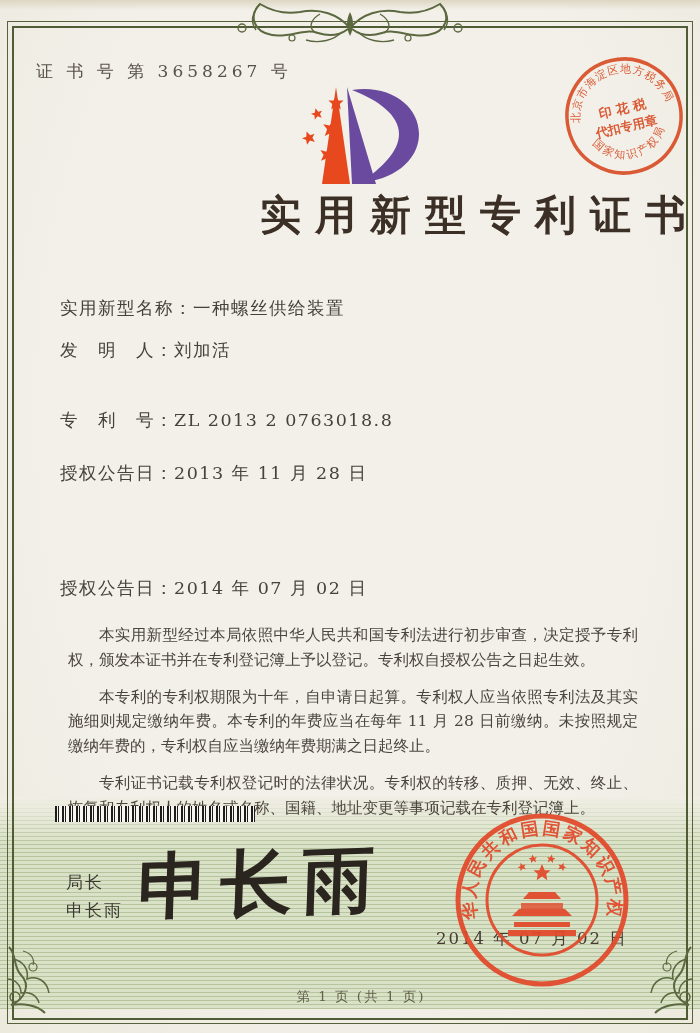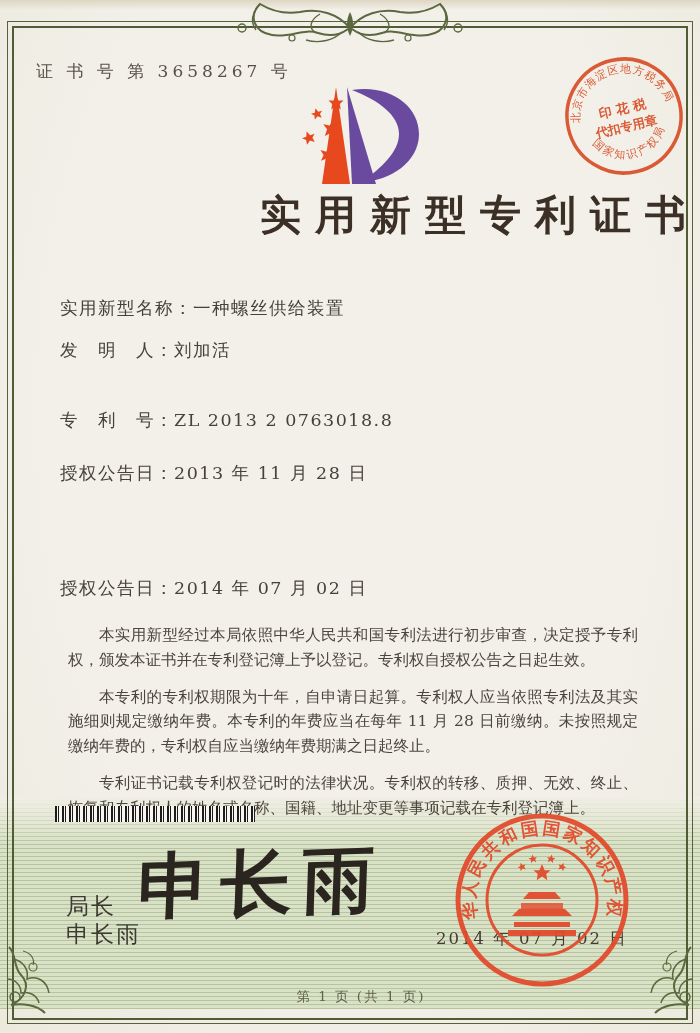--- a/index.html
+++ b/index.html
@@ -48,21 +48,21 @@
       #d6d2c9 37% 50%,#ddd9d0 50% 62%,#f3e4e0 62% 75%,#e3d4d2 75% 88%,#e4e2da 88% 100%);}
   
   .legal{position:absolute;left:56px;width:594px;top:611px;z-index:4;
     font-size:15.5px;line-height:24.8px;text-align:justify;color:#4c453d;}
   .legal p{margin:12px;text-indent:2em;}
   
   .barcode{position:absolute;left:55px;top:806px;width:200px;height:16px;z-index:4;
     background:repeating-linear-gradient(90deg,
       #1d1c1a 0 2px,#f6f5ef 2px 3px,#1d1c1a 3px 4px,#f6f5ef 4px 7px,
       #1d1c1a 7px 9px,#f6f5ef 9px 10px,#1d1c1a 10px 11px,#f6f5ef 11px 14px);}
-  .signer{position:absolute;left:66px;top:892px;z-index:4;font-size:23px;
+  .signer{position:absolute;left:66px;top:868px;z-index:4;font-size:17px;
     color:#3c3a33;letter-spacing:2px;line-height:28px;}
   .autograph{position:absolute;left:138px;top:836px;z-index:5;
     font-size:72px;color:#2b2520;letter-spacing:10px;
     transform:rotate(-2deg) skewX(-4deg);font-weight:bold;}
   .seal{position:absolute;left:432px;top:790px;width:220px;height:220px;z-index:5;
     opacity:.93;}
   .seal-date{position:absolute;left:436px;top:928px;z-index:4;
     font-size:16.5px;letter-spacing:2px;color:#453b31;}
   .footer{position:absolute;left:0;width:100%;top:988px;z-index:4;
     text-align:center;font-size:13.5px;letter-spacing:2px;color:#61604d;margin-left:11px;}

